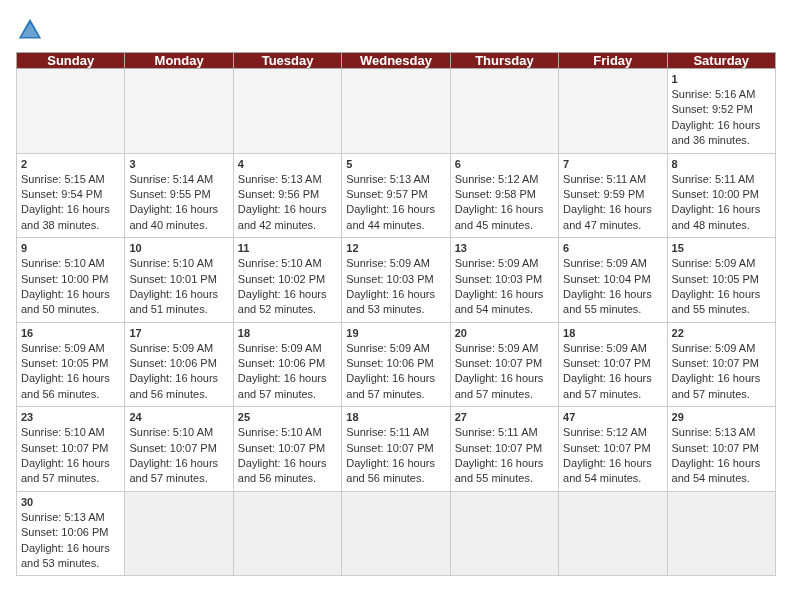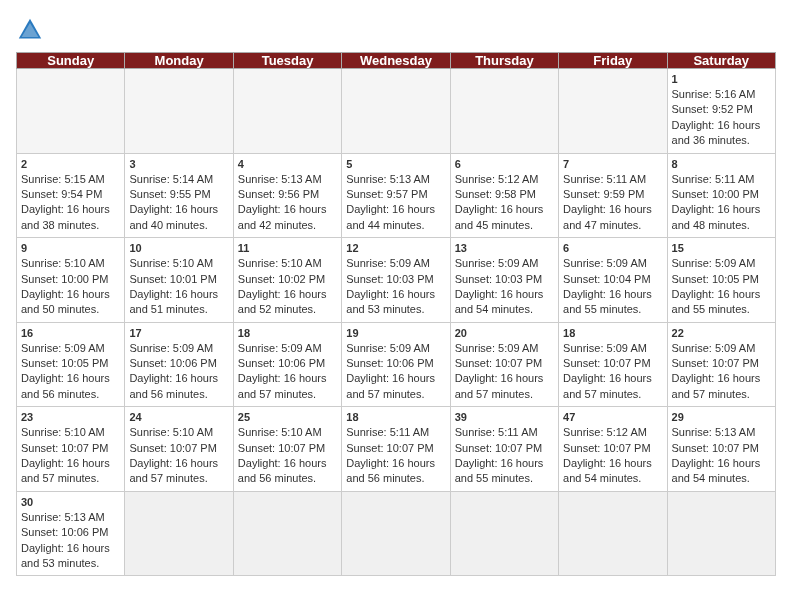--- a/index.html
+++ b/index.html
@@ -236,21 +236,21 @@
         </td>
         <td>
           <span class="day-number">25</span>
           <div class="day-info">Sunrise: 5:10 AM<br>Sunset: 10:07 PM<br>Daylight: 16 hours and 56 minutes.</div>
         </td>
         <td>
           <span class="day-number">18</span>
           <div class="day-info">Sunrise: 5:11 AM<br>Sunset: 10:07 PM<br>Daylight: 16 hours and 56 minutes.</div>
         </td>
         <td>
-          <span class="day-number">39</span>
+          <span class="day-number">27</span>
           <div class="day-info">Sunrise: 5:11 AM<br>Sunset: 10:07 PM<br>Daylight: 16 hours and 55 minutes.</div>
         </td>
         <td>
           <span class="day-number">47</span>
           <div class="day-info">Sunrise: 5:12 AM<br>Sunset: 10:07 PM<br>Daylight: 16 hours and 54 minutes.</div>
         </td>
         <td>
           <span class="day-number">29</span>
           <div class="day-info">Sunrise: 5:13 AM<br>Sunset: 10:07 PM<br>Daylight: 16 hours and 54 minutes.</div>
         </td>

